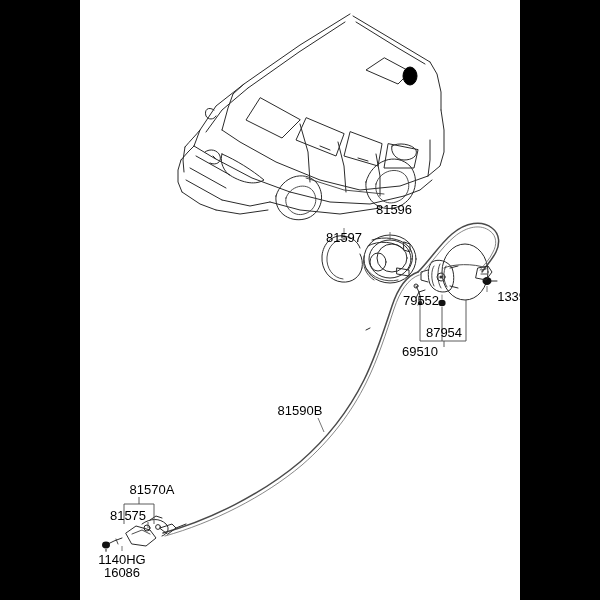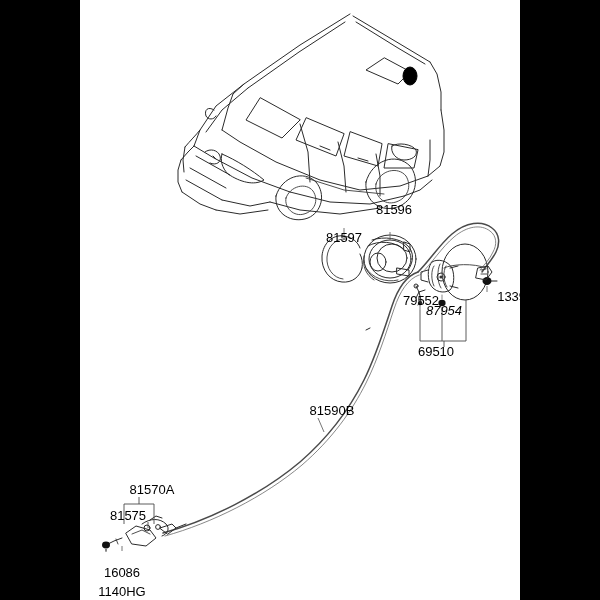--- a/index.html
+++ b/index.html
@@ -247,21 +247,21 @@
     <path class="lead" d="M106 549 L106 551"></path>
     <path class="brk" d="M106 549 L106 552"></path>
     <path class="lead" d="M122 546 L122 551"></path>
     <path class="brk" d="M122 551 L122 551"></path>
   </svg>
 
   <div class="lbl c" style="left:344px; top:207px;margin-top:24px;">81597</div>
   <div class="lbl c" style="left:394px; top:203px;">81596</div>
   <div class="lbl c" style="left:492px; top:290px;margin-left:29px;">1339CC</div>
   <div class="lbl c" style="left:421px; top:294px;text-align:center;">79552</div>
-  <div class="lbl c" style="left:444px; top:304px;font-style:italic;">87954</div>
-  <div class="lbl c" style="left:436px; top:345px;text-align:right;">69510</div>
-  <div class="lbl c" style="left:300px; top:404px;margin-left:32px;">81590B</div>
+  <div class="lbl c" style="left:444px; top:326px;">87954</div>
+  <div class="lbl c" style="left:420px; top:345px;text-align:right;">69510</div>
+  <div class="lbl c" style="left:300px; top:404px;">81590B</div>
   <div class="lbl c" style="left:152px; top:483px;">81570A</div>
   <div class="lbl c" style="left:128px; top:509px;text-align:center;">81575</div>
-  <div class="lbl c" style="left:122px; top:553px;margin-top:32px;">1140HG</div>
+  <div class="lbl c" style="left:122px; top:553px;">1140HG</div>
   <div class="lbl c" style="left:122px; top:566px;">16086</div>
 
 </div>
 
 </body></html>

